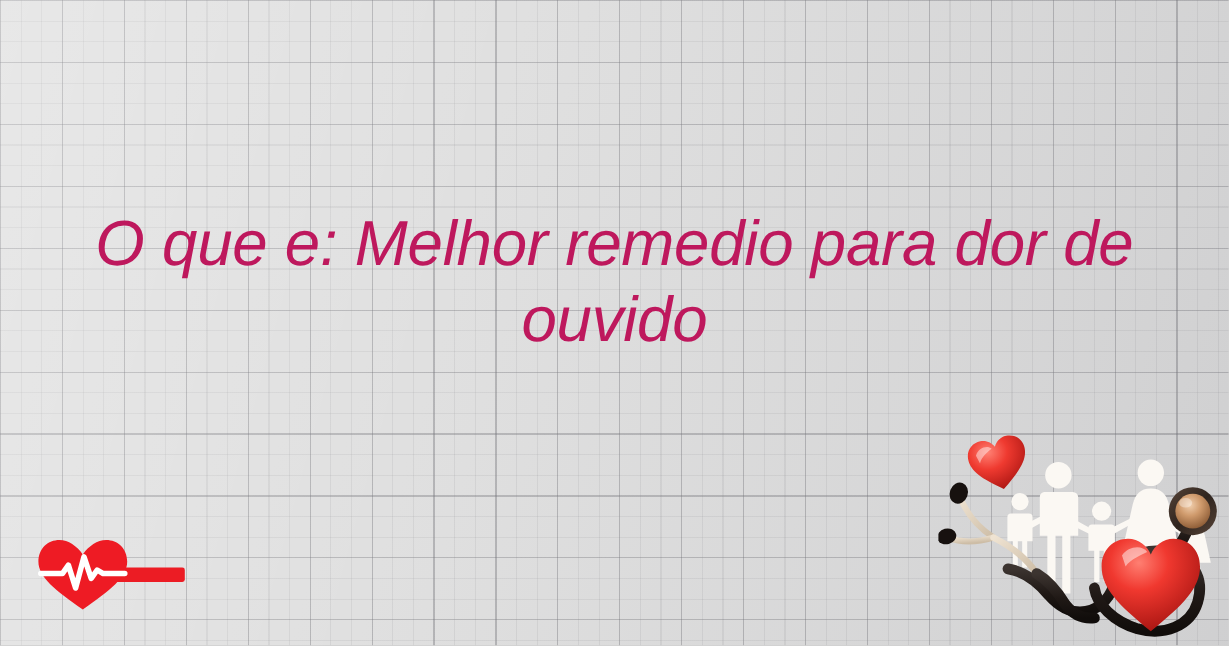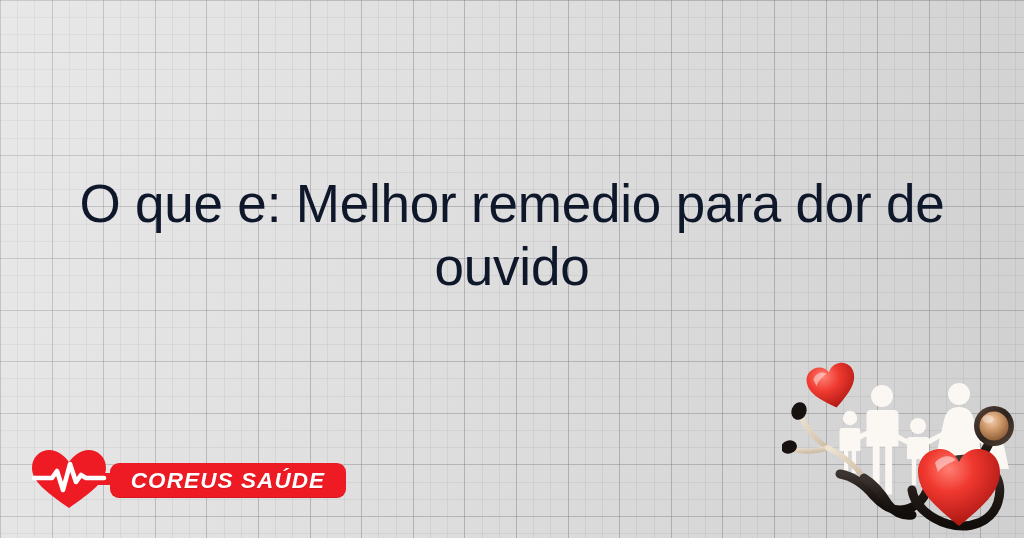--- a/index.html
+++ b/index.html
@@ -52,23 +52,24 @@
   
   .headline {
     position: absolute;
     left: 34px;
     top: 172px;
     width: 956px;
     text-align: center;
     font-size: 53px;
     line-height: 63px;
     font-weight: 400;
-    color: #0f172a;
+    color: #be185d;
     letter-spacing: -0.2px;
     white-space: pre-line;
+    font-style: italic;
   }
 
   
   .brand {
     position: absolute;
     left: 30px;
     top: 446px;
     width: 320px;
     height: 66px;
   }
@@ -137,23 +138,20 @@
     <div class="brand-stem"></div>
 
     <div class="brand-heart">
       <svg width="78" height="62" viewBox="0 0 78 62">
         <path d="M39 60 C 16 44, 2 33, 2 20 C 2 9, 10 2, 19.5 2 C 27 2, 34 7, 39 14
                  C 44 7, 51 2, 58.5 2 C 68 2, 76 9, 76 20 C 76 33, 62 44, 39 60 Z" fill="#ee1b24"></path>
         <path d="M4 30 H 22 L 27 23 L 33 42 L 40 16 L 46 34 L 51 27 L 56 30 H 74" fill="none" stroke="#ffffff" stroke-width="4.6" stroke-linecap="round" stroke-linejoin="round"></path>
       </svg>
     </div>
 
-    <div class="brand-badge">
-      <div class="brand-badge-text">COREUS SAÚDE</div>
-    </div>
   </div>
 
   <div class="collage">
     <svg width="242" height="186" viewBox="0 0 242 186">
       <defs>
         <radialGradient id="gHeartBig" cx="38%" cy="26%" r="78%">
           <stop offset="0%" stop-color="#ff7f72"></stop>
           <stop offset="38%" stop-color="#f0382f"></stop>
           <stop offset="100%" stop-color="#a61411"></stop>
         </radialGradient>

